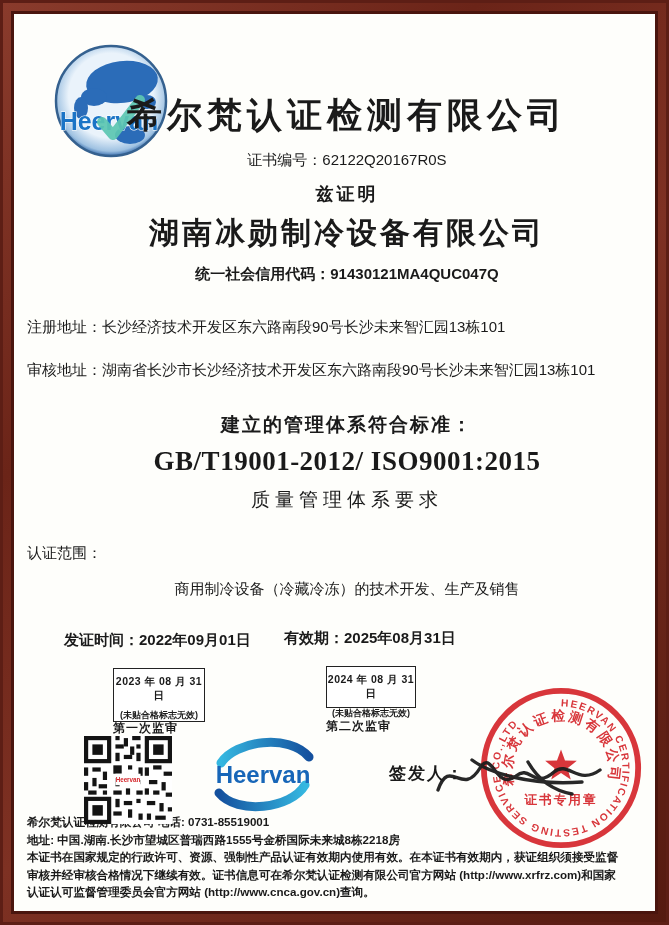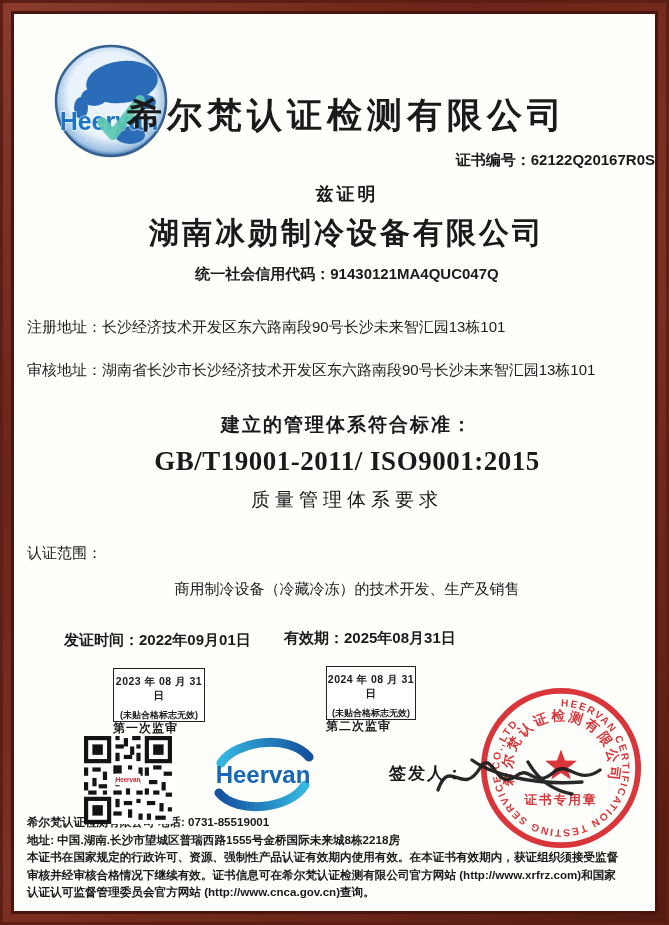--- a/index.html
+++ b/index.html
@@ -4,38 +4,38 @@
 <style>
   html,body{margin:0;padding:0;background:#3a3a3a;}
   .cert-root{position:relative;width:669px;height:925px;margin:0 auto;background:#5d1e15;overflow:hidden;
     font-family:"Liberation Sans","DejaVu Sans",sans-serif;color:#1a1a1a;}
   .frame-mid{position:absolute;inset:3px;background:linear-gradient(135deg,#8a3b2c 0%,#6b2418 30%,#7e3123 55%,#551a10 100%);}
   .frame-line{position:absolute;inset:11px;background:#4a150e;}
   .page{position:absolute;inset:14px;background:#fefefb;}
   .abs{position:absolute;}
   .cx{position:absolute;left:25px;right:0;text-align:center;}
   .title{top:78px;font-size:35px;font-weight:700;letter-spacing:5px;font-family:"Liberation Serif","DejaVu Serif",serif;}
-  .certno{top:137px;font-size:15px;font-weight:700;text-align:right;}
+  .certno{top:137px;font-size:15px;font-weight:400;}
   .declare{top:168px;font-size:18px;font-weight:700;letter-spacing:3px;}
   .company{top:199px;font-size:30px;font-weight:700;letter-spacing:3px;}
   .credit{top:251px;font-size:15px;font-weight:700;}
   .addr{left:13px;font-size:15px;font-weight:400;white-space:nowrap;}
   .addr1{top:304px;}
   .addr2{top:347px;}
   .stdhead{top:398px;font-size:19px;font-weight:700;letter-spacing:2px;}
   .stdcode{top:432px;font-size:27px;font-weight:700;font-family:"Liberation Serif","DejaVu Serif",serif;letter-spacing:.5px;}
   .stdname{top:473px;font-size:19px;font-weight:400;letter-spacing:5px;}
   .scopelbl{left:13px;top:530px;font-size:15px;font-weight:400;}
   .scopetxt{top:566px;font-size:15px;font-weight:400;}
   .dateline{font-size:15px;font-weight:700;white-space:nowrap;}
   .issue{left:50px;top:617px;}
   .valid{left:270px;top:615px;text-align:right;}
   .auditbox{border:1.5px solid #222;background:#fff;text-align:center;padding-top:6px;box-sizing:border-box;margin-top:12px;}
   .box1{left:99px;top:642px;width:92px;height:54px;}
-  .box2{left:312px;top:640px;width:90px;height:54px;}
+  .box2{left:312px;top:640px;width:90px;height:42px;}
   .auditdate{font-size:10.5px;font-weight:700;letter-spacing:.5px;}
   .auditnote{font-size:9px;font-weight:700;margin-top:6px;}
   .caption{font-size:12px;font-weight:700;text-align:left;letter-spacing:1px;}
   .cap1{left:99px;top:706px;width:92px;}
   .cap2{left:312px;top:704px;width:90px;}
   .qr{left:70px;top:722px;width:88px;height:88px;z-index:2;}
   .blogo{left:197px;top:723px;width:104px;height:76px;z-index:2;}
   .signer{left:375px;top:748px;font-size:17px;font-weight:700;letter-spacing:2px;z-index:2;}
   .sealwrap{left:464px;top:671px;width:166px;height:166px;z-index:3;opacity:.92;}
   .sig{left:418px;top:728px;width:180px;height:76px;z-index:4;}
@@ -74,21 +74,21 @@
     <div class="cx title">希尔梵认证检测有限公司</div>
     <div class="cx certno"><span>证书编号：</span><span>62122Q20167R0S</span></div>
     <div class="cx declare">兹证明</div>
     <div class="cx company">湖南冰勋制冷设备有限公司</div>
     <div class="cx credit"><span>统一社会信用代码：</span><span>91430121MA4QUC047Q</span></div>
 
     <div class="abs addr addr1"><span>注册地址：</span><span>长沙经济技术开发区东六路南段90号长沙未来智汇园13栋101</span></div>
     <div class="abs addr addr2"><span>审核地址：</span><span>湖南省长沙市长沙经济技术开发区东六路南段90号长沙未来智汇园13栋101</span></div>
 
     <div class="cx stdhead">建立的管理体系符合标准：</div>
-    <div class="cx stdcode">GB/T19001-2011/ ISO9001:2015</div>
+    <div class="cx stdcode">GB/T19001-2012/ ISO9001:2015</div>
     <div class="cx stdname">质量管理体系要求</div>
 
     <div class="abs scopelbl">认证范围：</div>
     <div class="cx scopetxt">商用制冷设备（冷藏冷冻）的技术开发、生产及销售</div>
 
     <div class="abs dateline issue"><span>发证时间：</span><span>2022年09月01日</span></div>
     <div class="abs dateline valid"><span>有效期：</span><span>2025年08月31日</span></div>
 
     <div class="abs auditbox box1">
       <div class="auditdate">2023 年 08 月 31 日</div>

